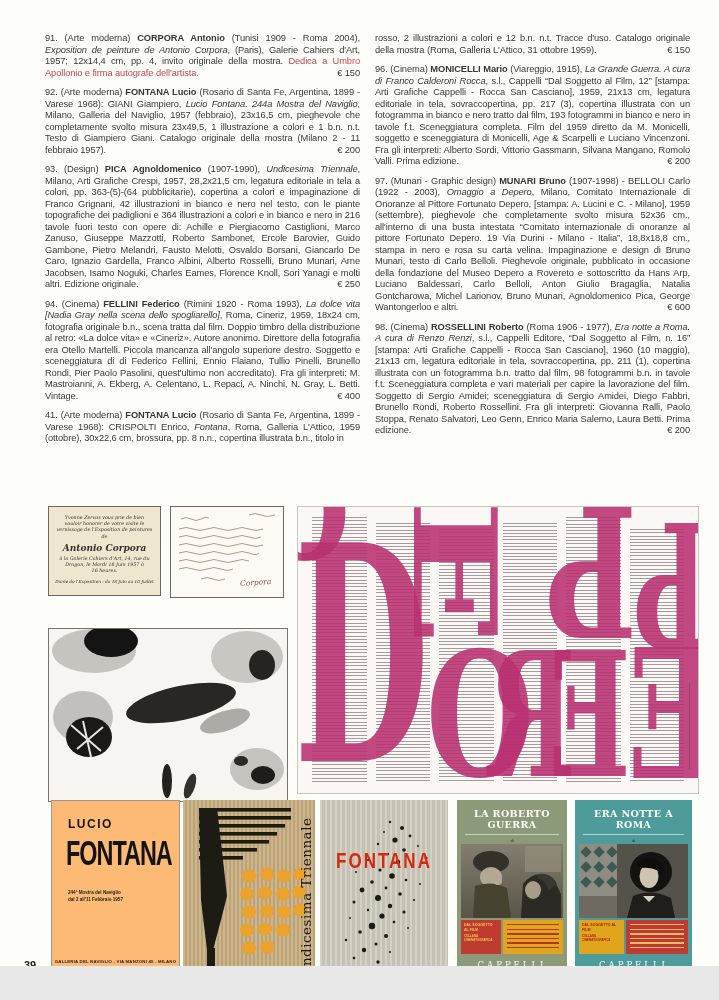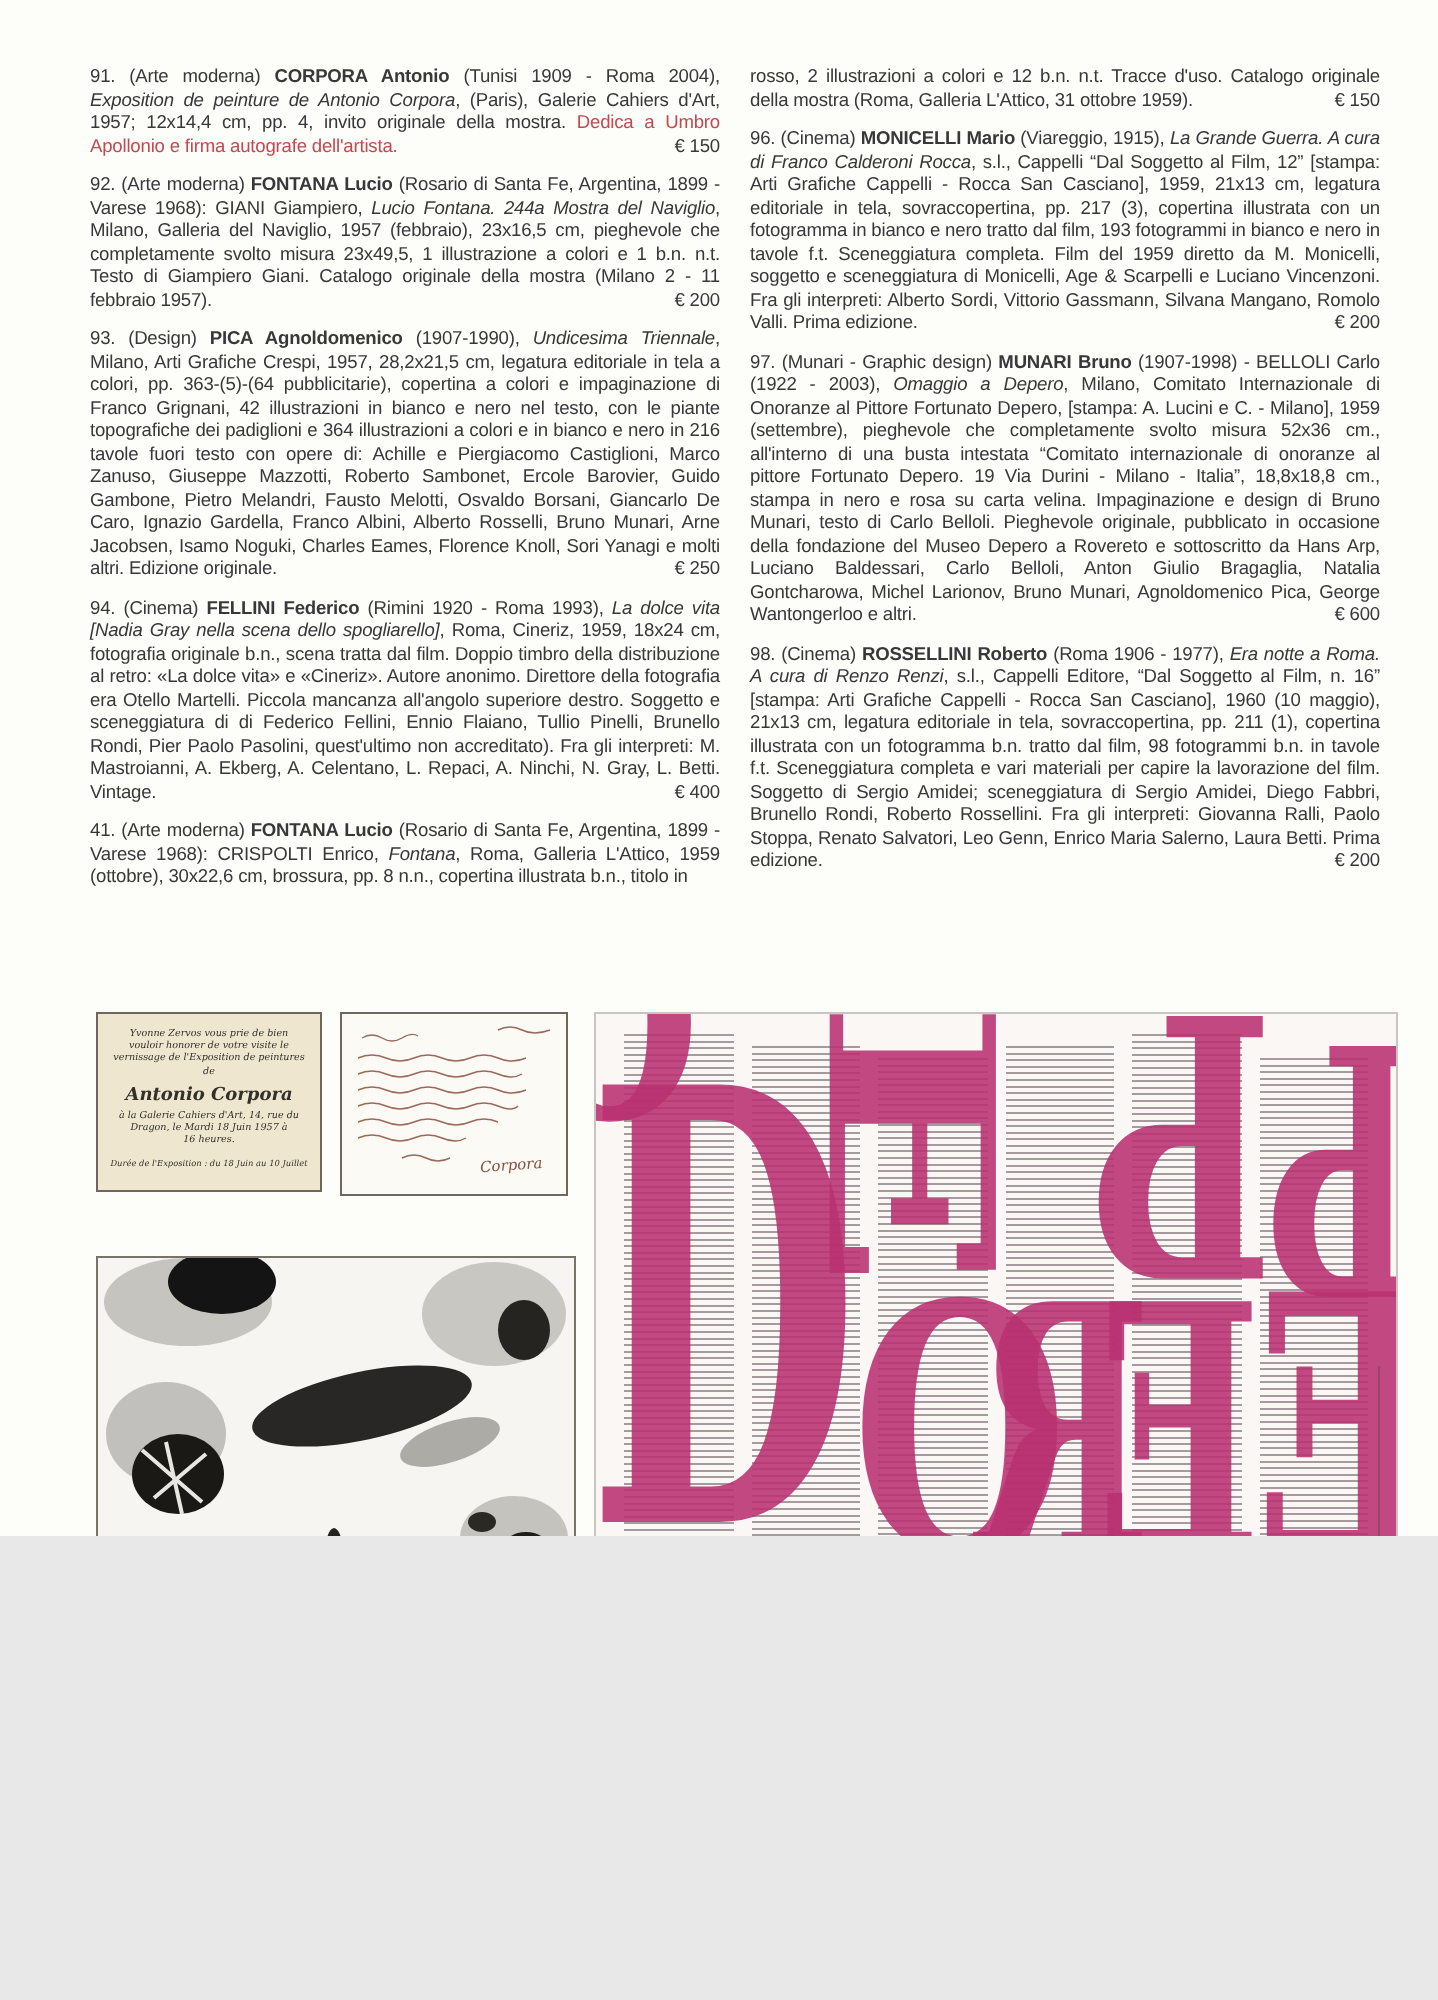--- a/index.html
+++ b/index.html
@@ -1,16 +1,16 @@
 <!DOCTYPE html>
 <html><head>
 <meta charset="utf-8">
 <style>
   html,body{margin:0;padding:0;background:#e8e8e8;}
-  .page{position:relative;width:719px;height:768px;background:#fdfdfa;overflow:hidden;
+  .page{position:relative;width:719px;height:966px;background:#fdfdfa;overflow:hidden;
         font-family:"Liberation Sans",sans-serif;text-decoration:underline;}
   
   .text-columns{position:absolute;left:45px;top:33px;width:646px;display:flex;gap:15px;}
   .col{width:315px;font-size:9.3px;line-height:11.5px;letter-spacing:-0.1px;
        text-align:justify;color:#38383a;}
   .entry{margin:0 0 8px 0;}
   .entry .b{font-weight:bold;}
   .entry .i{font-style:italic;}
   .entry .r{color:#c5484f;}
   .price{float:right;margin-left:8px;}
@@ -56,21 +56,21 @@
   .l-p2{left:344px;top:12px;width:60px;height:128px;}
   .l-o {left:134px;top:142px;width:96px;height:132px;}
   .l-r {left:196px;top:142px;width:74px;height:132px;}
   .l-e2{left:258px;top:142px;width:68px;height:132px;}
   .l-e3{left:336px;top:138px;width:78px;height:138px;}
   .poster-credit{position:absolute;right:8px;bottom:24px;width:1.5px;height:86px;
                  background:rgba(90,70,80,.45);}
   
   .covers{position:absolute;left:51px;top:800px;display:flex;align-items:flex-start;}
   .cover{height:178px;box-sizing:border-box;position:relative;overflow:hidden;}
-  .c1{width:129px;background:#22c55e;border:1px solid #9a968e;margin-right:3px;}
+  .c1{width:129px;background:#fdba74;border:1px solid #9a968e;margin-right:3px;}
   .c1 .lucio{font-weight:bold;font-size:12px;letter-spacing:1.5px;margin:16px 0 0 16px;color:#161616;}
   .c1 .fontana{font-weight:bold;font-size:23px;letter-spacing:-1px;color:#141414;
                margin:2px 0 0 14px;transform:scale(1.02,1.5);transform-origin:left top;}
   .c1 .small{font-size:4.6px;font-weight:bold;color:#242424;margin:30px 0 0 16px;line-height:6.5px;}
   .c1 .foot{position:absolute;left:0;right:0;bottom:13px;text-align:center;
             font-size:4.3px;font-weight:bold;color:#242424;letter-spacing:.2px;}
   .c2{width:132px;margin-right:5px;background:#c6ab7d;
       background-image:repeating-linear-gradient(90deg, rgba(255,255,255,.12) 0 2px, rgba(0,0,0,.05) 2px 4px);}
   .c2 .vtitle{position:absolute;top:0;right:1px;height:178px;display:flex;align-items:center;
       writing-mode:vertical-rl;transform:rotate(180deg);font-family:"DejaVu Serif",serif;
@@ -389,14 +389,14 @@
           <div class="s2">COLLANA CINEMATOGRAFICA</div>
         </div>
         <div class="stripes-yellow">
             <i></i>
           </div>
       </div>
       <div class="publisher">CAPPELLI</div>
     </div>
   </div>
 
-  <div class="page-number">22</div>
+  <div class="page-number">39</div>
 </div>
 
 </body></html>

